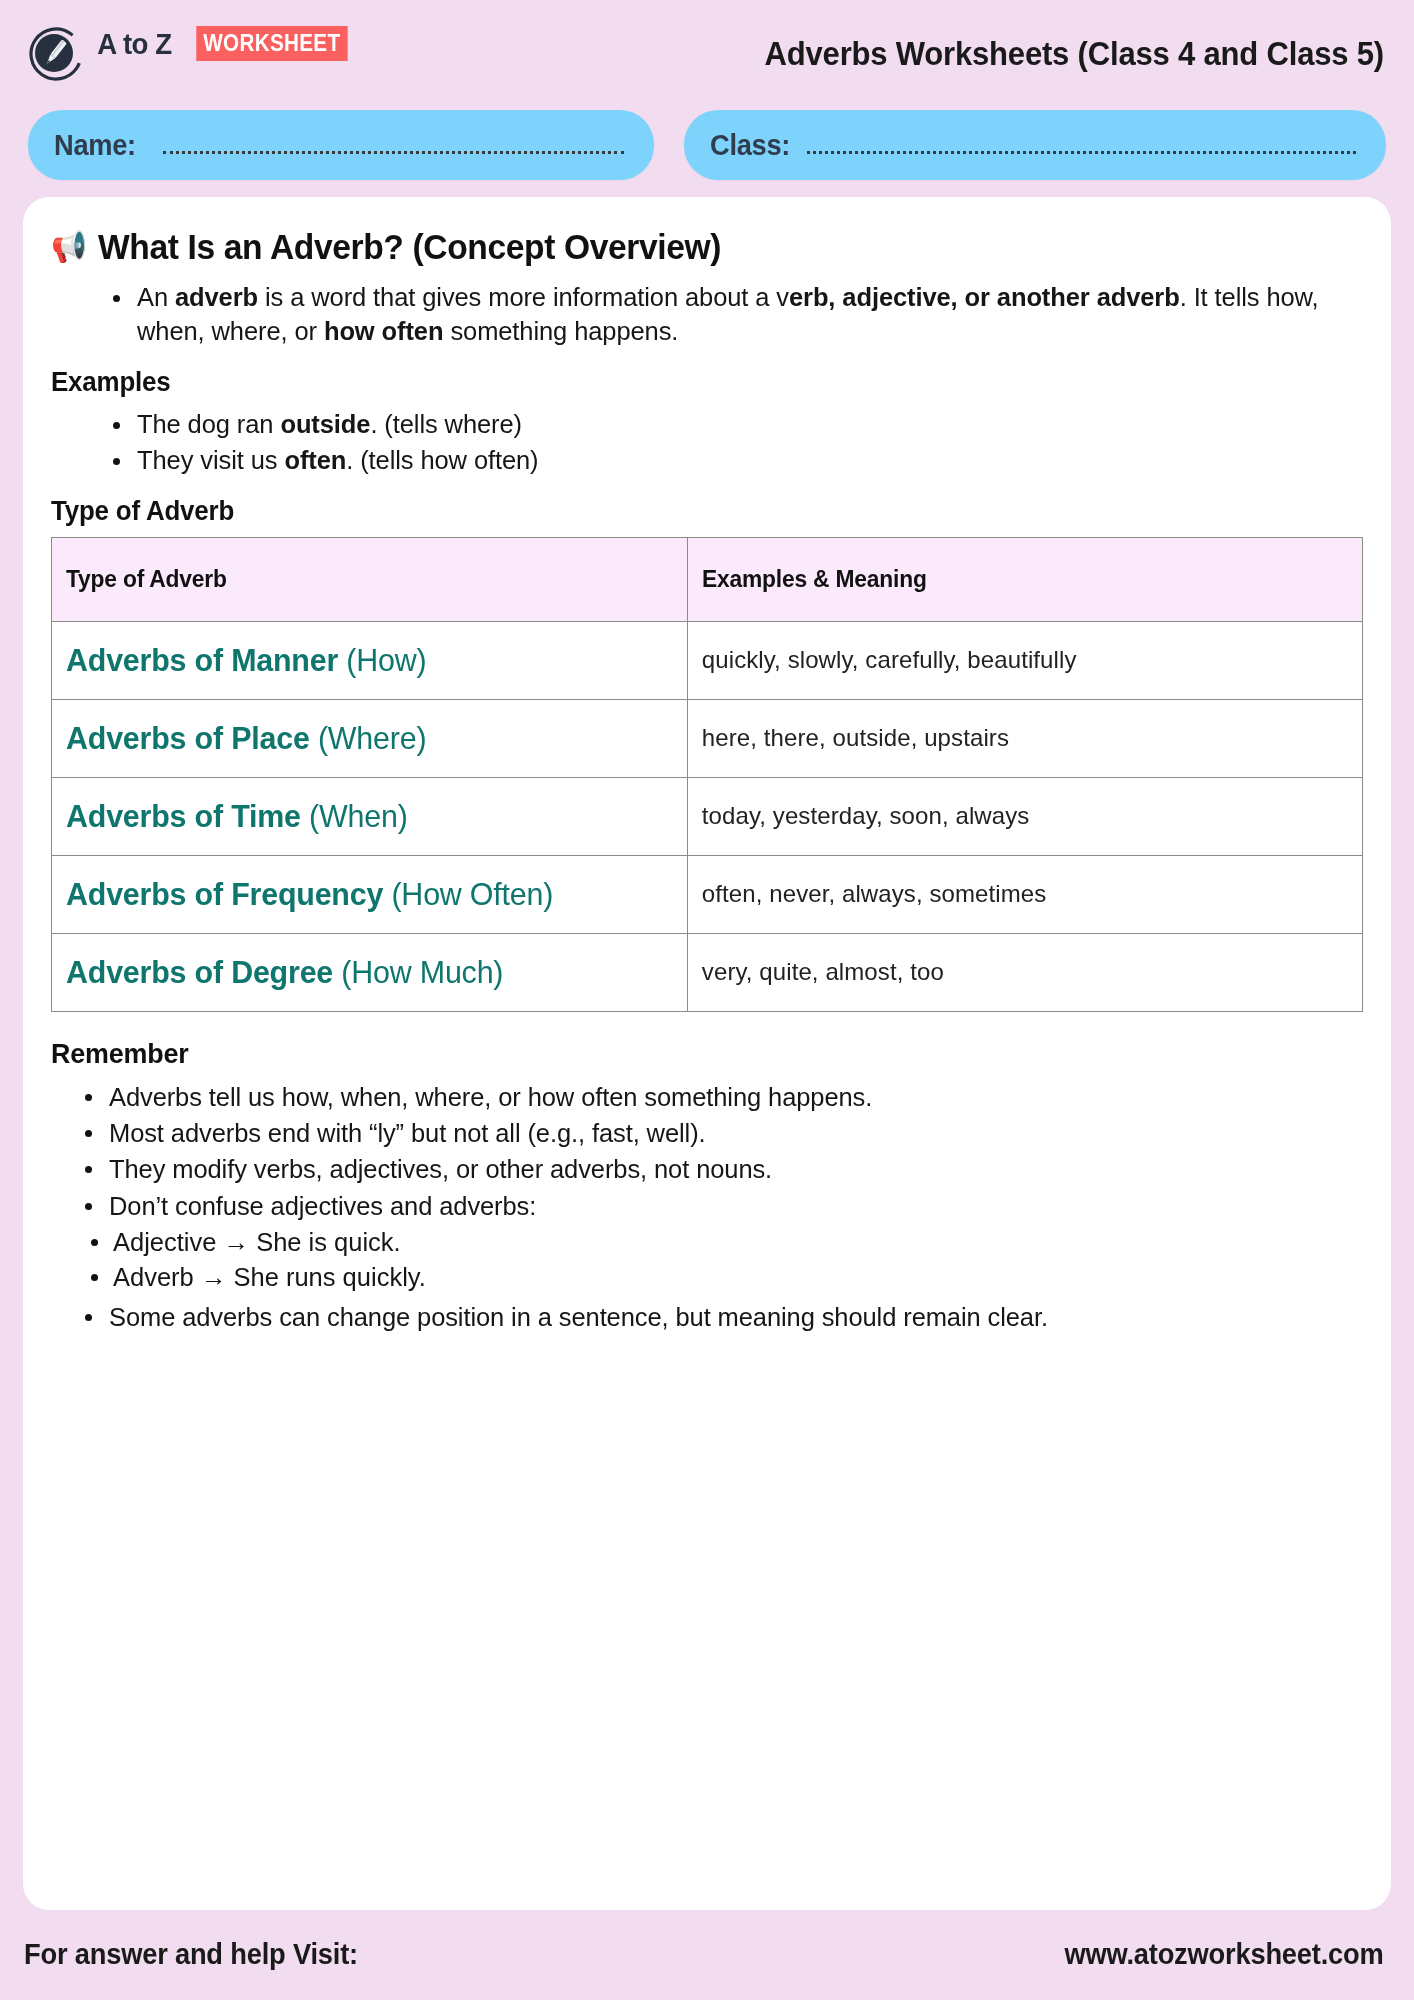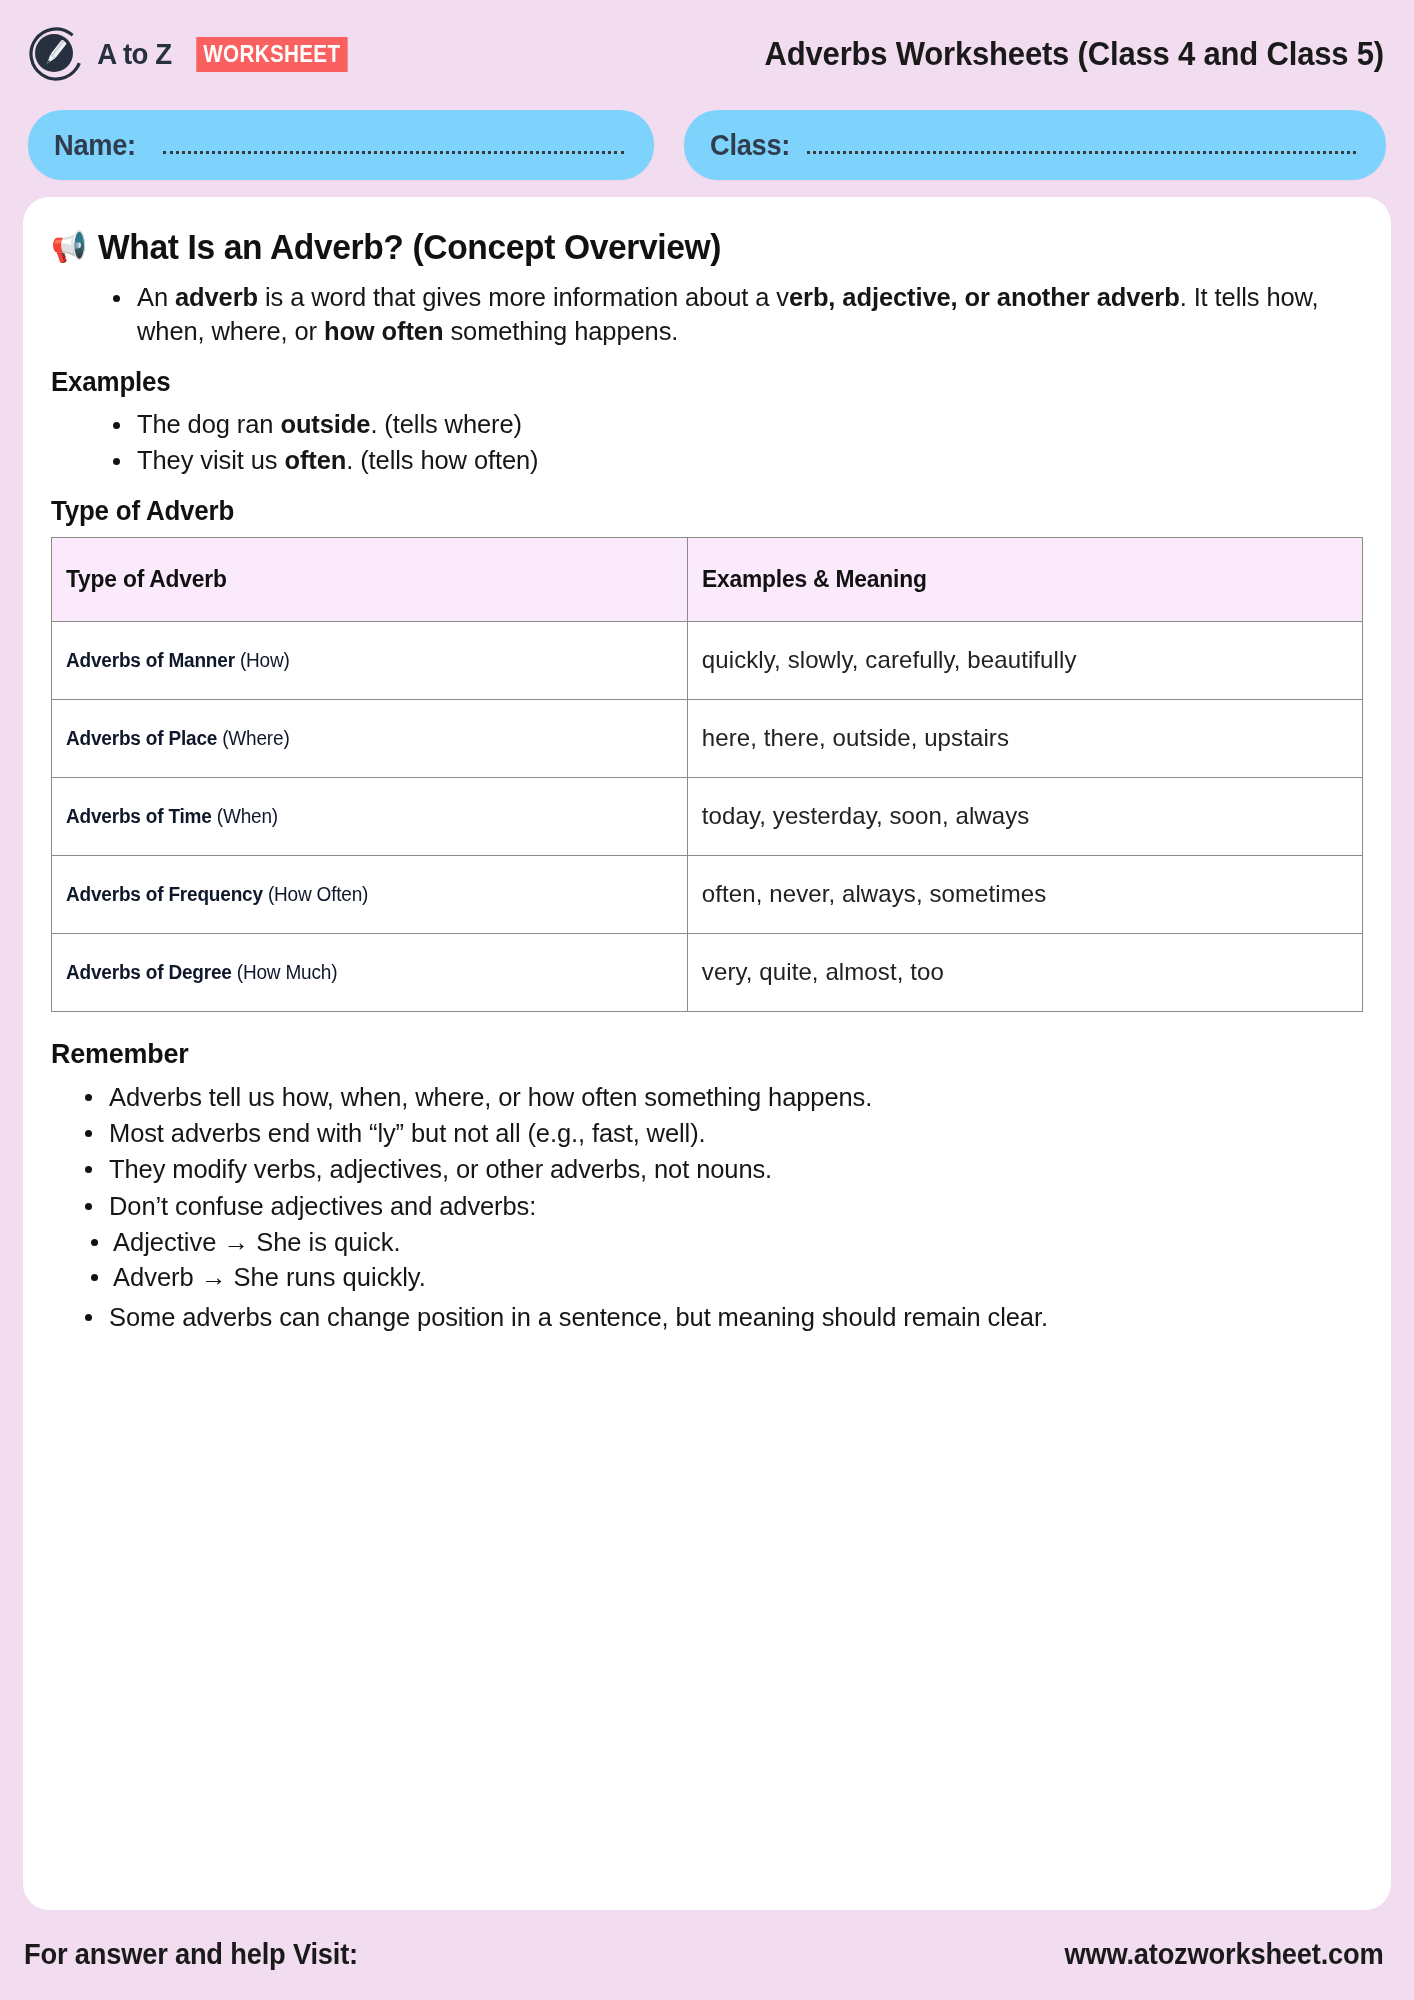--- a/index.html
+++ b/index.html
@@ -20,21 +20,21 @@
   .header {
     height: 108px;
     display: flex;
     align-items: center;
     padding: 0 30px 0 28px;
     position: relative;
   }
 
   .logo {
     display: flex;
-    align-items: center;
+    align-items: flex-start;
     gap: 10px;
   }
 
   .logo-mark {
     width: 56px;
     height: 56px;
     flex: 0 0 56px;
     position: relative;
   }
 
@@ -207,22 +207,22 @@
     font-size: 24px;
     font-weight: 800;
     color: #111;
     letter-spacing: -0.2px;
   }
   thead th span.lbl { display: inline-block; transform: scaleX(0.95); transform-origin: left center; }
 
   tbody td { height: 78px; padding: 0 14px; }
 
   td.col-type {
-    font-size: 20px;
-    color: #0f172a;
+    font-size: 32px;
+    color: #0f766e;
     letter-spacing: -0.2px;
   }
   td.col-type .t-strong { font-weight: 800; }
   td.col-type .t-paren  { font-weight: 400; }
   td.col-type .wrapx { display: inline-block; transform: scaleX(0.95); transform-origin: left center; }
 
   td.col-ex {
     font-size: 24px;
     color: #222;
     letter-spacing: 0.1px;

